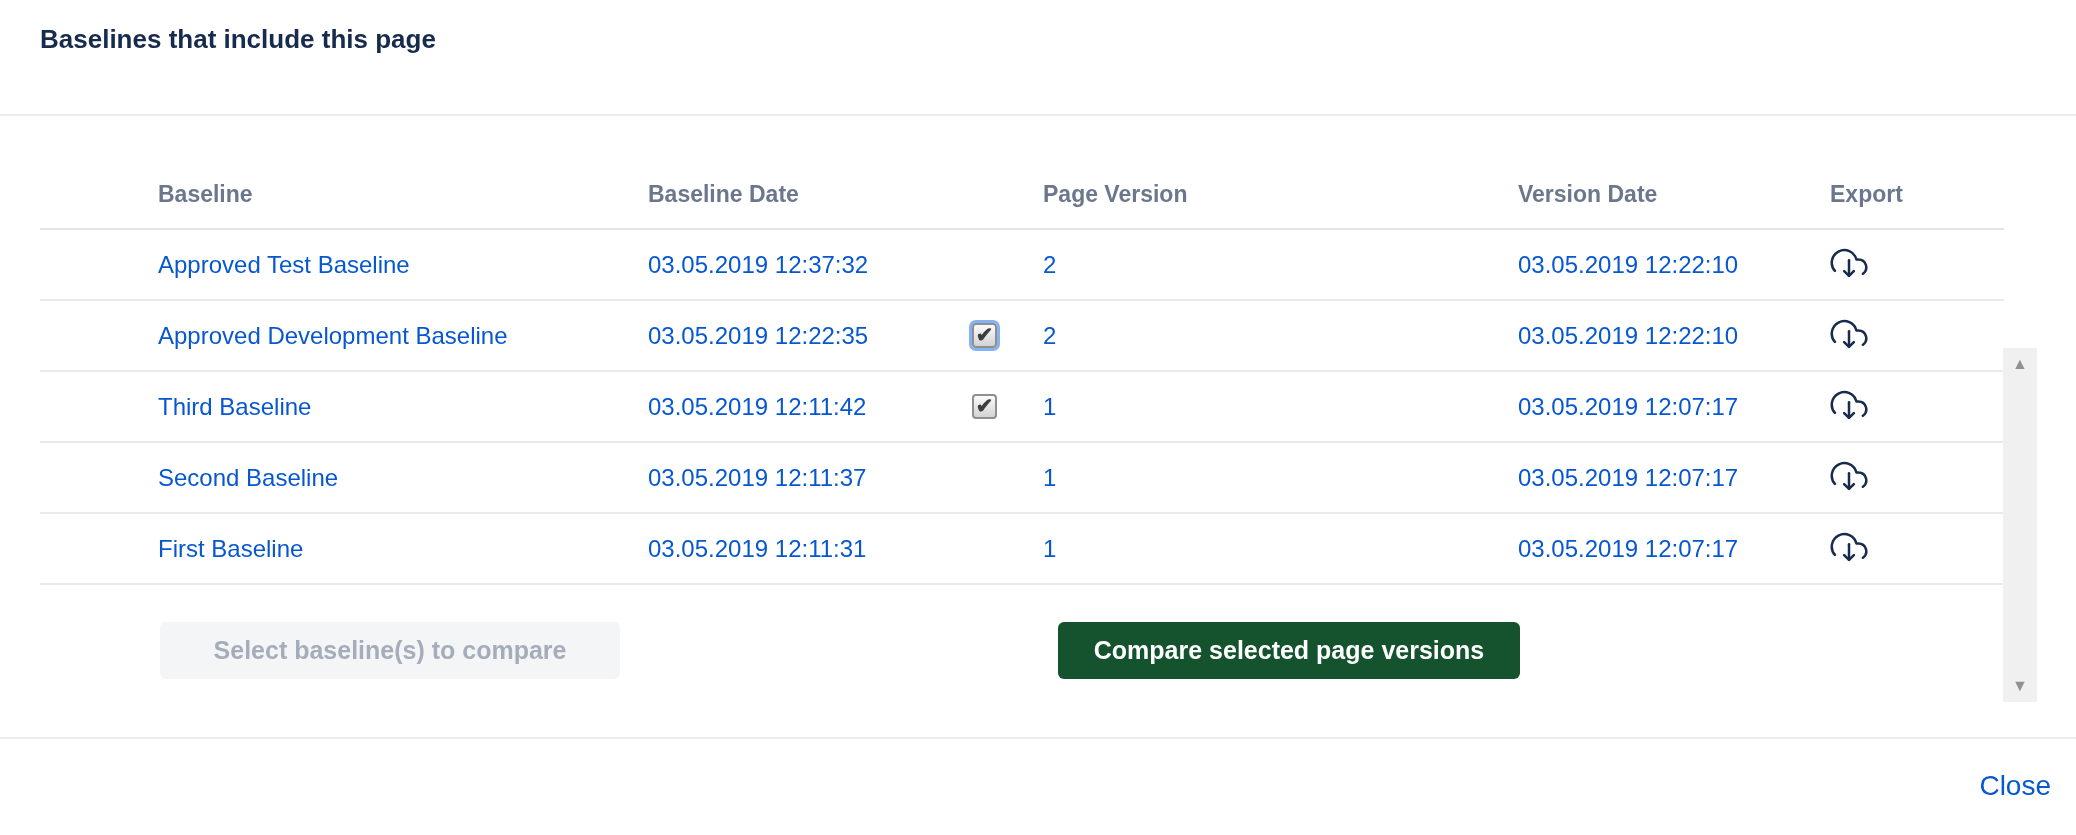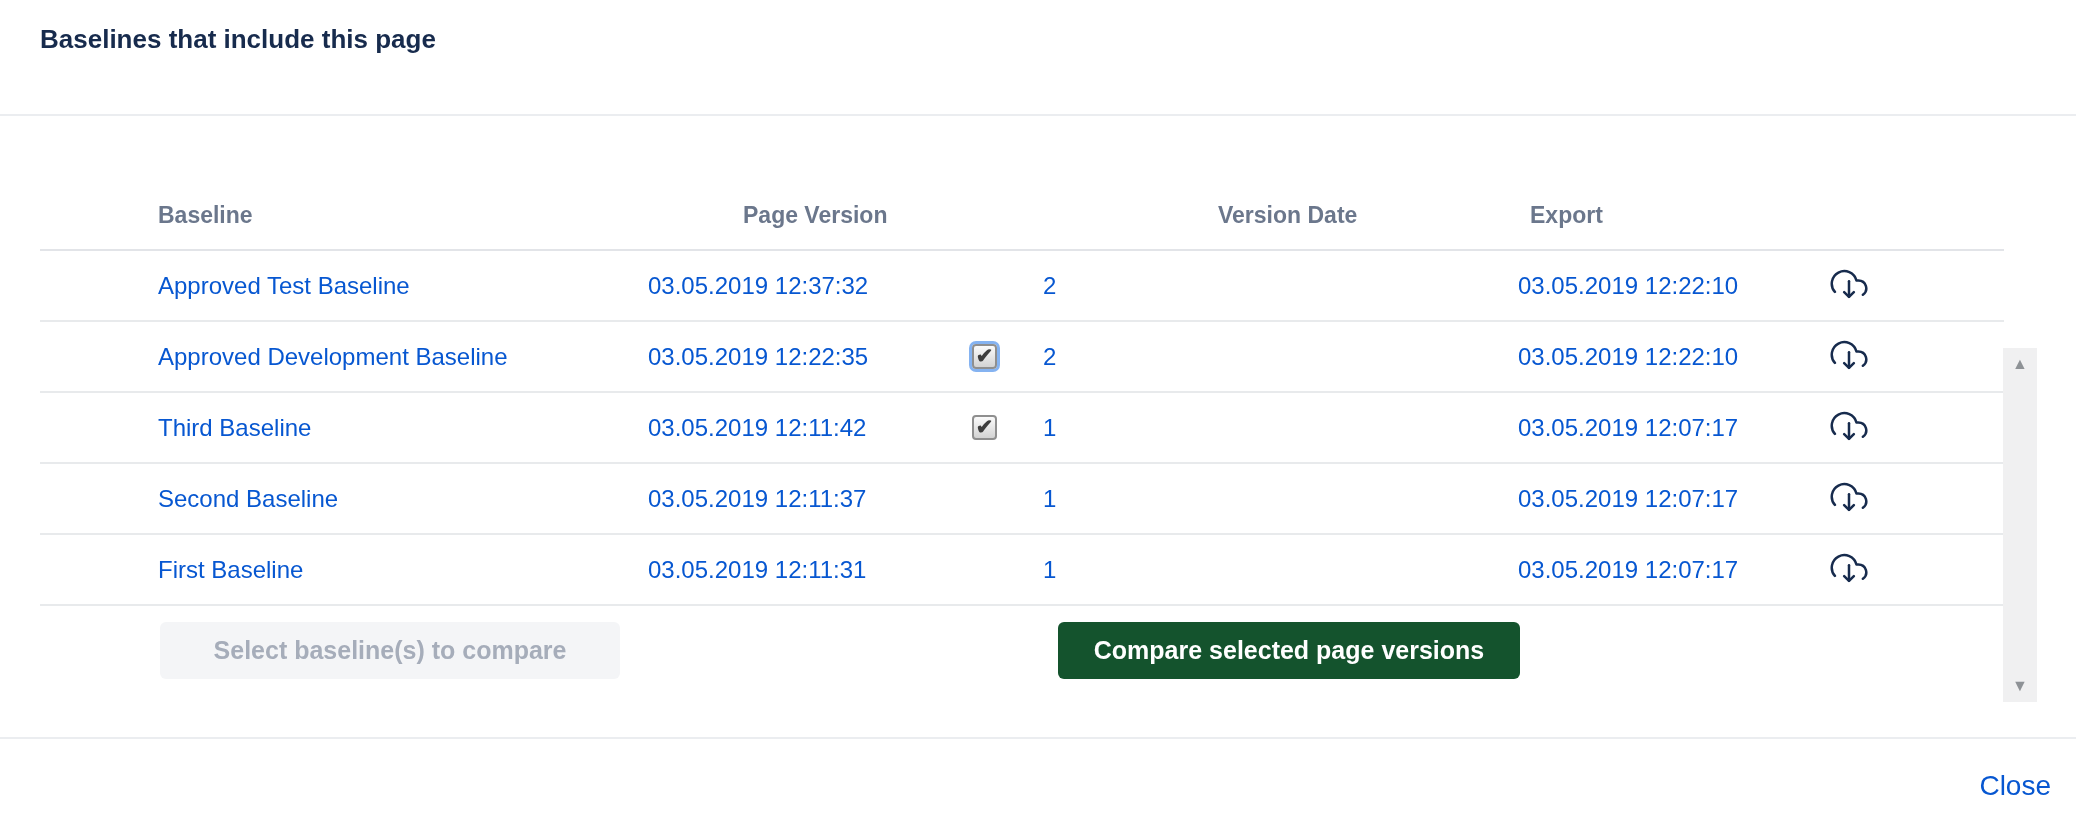--- a/index.html
+++ b/index.html
@@ -16,21 +16,21 @@
   .divider{
     position:absolute;left:0;width:2076px;height:2px;background:#ebedf0;
   }
   .divider.top{top:114px;}
   .divider.bottom{top:737px;}
 
   
   .table{position:absolute;left:0;top:116px;width:2076px;}
   .thead{
     display:flex;align-items:flex-end;box-sizing:border-box;
-    margin-left:40px;width:1964px;height:135px;
+    margin-left:40px;width:1964px;height:114px;
     padding-bottom:20px;border-bottom:2px solid #e2e4e8;
     color:#6B778C;font-size:23px;font-weight:600;justify-content:space-between;
   }
   .trow{
     display:flex;align-items:center;box-sizing:border-box;
     margin-left:40px;width:1964px;height:71px;
     border-bottom:2px solid #e8eaec;
     font-size:24px;background:#fff;
   }
   .c{box-sizing:border-box;}
@@ -89,20 +89,21 @@
 <body>
 
 <div>
 
   <h1 class="dialog-title">Baselines that include this page</h1>
   <div class="divider top"></div>
 
   <div class="table">
     <div class="thead">
       <div class="c c1">Baseline</div>
+      <div class="c c2">Baseline Date</div>
       <div class="c c3"></div>
       <div class="c c4">Page Version</div>
       <div class="c c5">Version Date</div>
       <div class="c c6">Export</div>
     </div>
 
     <div id="rows">
   <div class="trow">
     <div class="c c1"><a class="cell-link">Approved Test Baseline</a></div>
     <div class="c c2"><a class="cell-link">03.05.2019 12:37:32</a></div>

